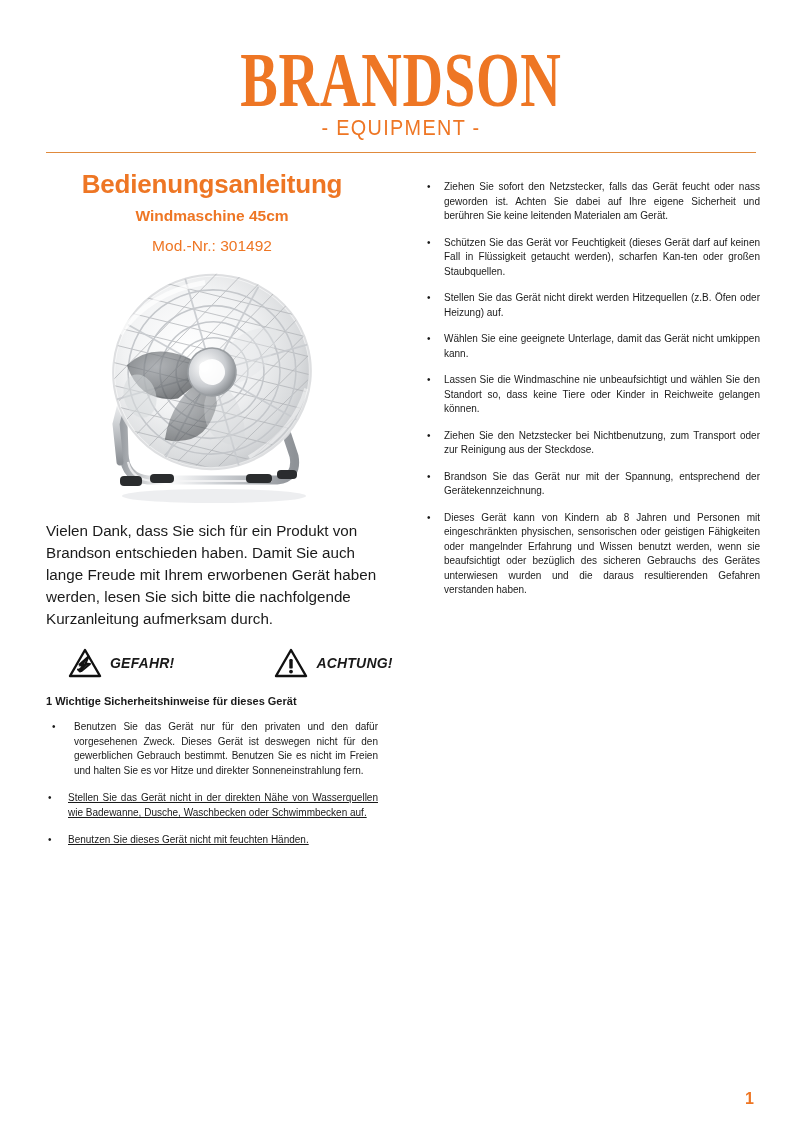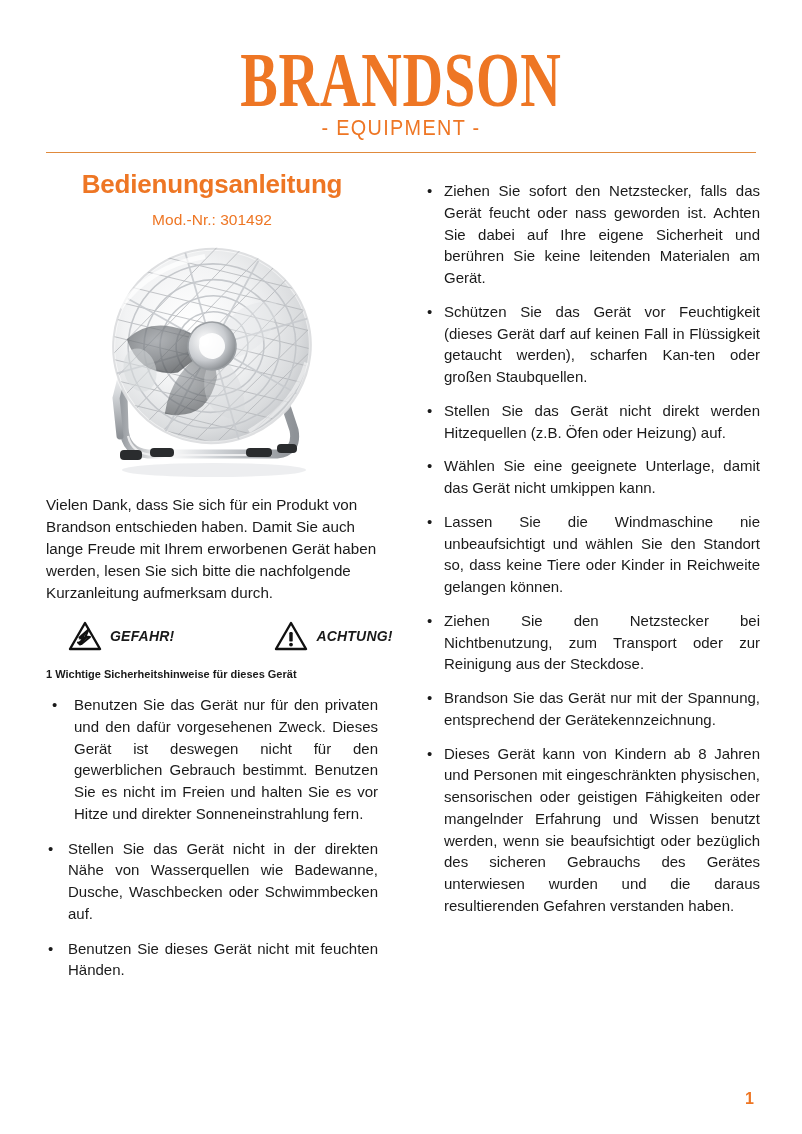--- a/index.html
+++ b/index.html
@@ -139,37 +139,37 @@
   }
 
   
   ul.bullets {
     list-style: none;
     margin: 0;
     padding: 0;
   }
   ul.bullets li {
     position: relative;
-    font-size: 15px;
+    font-size: 10px;
     line-height: 1.45;
     text-align: justify;
     text-justify: inter-word;
     margin-top: 13px;
   }
   ul.bullets li:first-child { margin-top: 12px; }
   ul.bullets li::before {
     content: "\2022";
     position: absolute;
     left: 0;
     top: 0;
   }
   
   .col-left ul.bullets li { padding-left: 28px; }
   .col-left ul.bullets li::before { left: 6px; }
-  .col-left ul.bullets li.tight { padding-left: 22px; }
+  .col-left ul.bullets li.tight { padding-left: 22px; text-decoration: underline; }
   .col-left ul.bullets li.tight::before { left: 2px; }
 
   
   .col-right ul.bullets li { padding-left: 20px; }
   .col-right ul.bullets li::before { left: 3px; }
   .col-right ul.bullets li { margin-top: 12px; }
   .col-right ul.bullets li:first-child { margin-top: 0; }
 
   
   .page-number {
@@ -188,20 +188,21 @@
 
   <div class="brand-block">
     <div class="brand-word">BRANDSON</div>
     <div class="brand-sub">- EQUIPMENT -</div>
   </div>
   <div class="rule"></div>
 
   <div class="col-left">
 
     <div class="doc-title">Bedienungsanleitung</div>
+    <div class="doc-subtitle">Windmaschine 45cm</div>
     <div class="doc-modnr">Mod.-Nr.: 301492</div>
 
     <div class="product-figure">
       <svg width="300" height="250" viewBox="0 0 300 250">
         <defs>
           <radialGradient id="chromeBody" cx="42%" cy="36%" r="72%">
             <stop offset="0%" stop-color="#ffffff"></stop>
             <stop offset="45%" stop-color="#f2f3f4"></stop>
             <stop offset="78%" stop-color="#d9dbdd"></stop>
             <stop offset="100%" stop-color="#b9bcc0"></stop>

